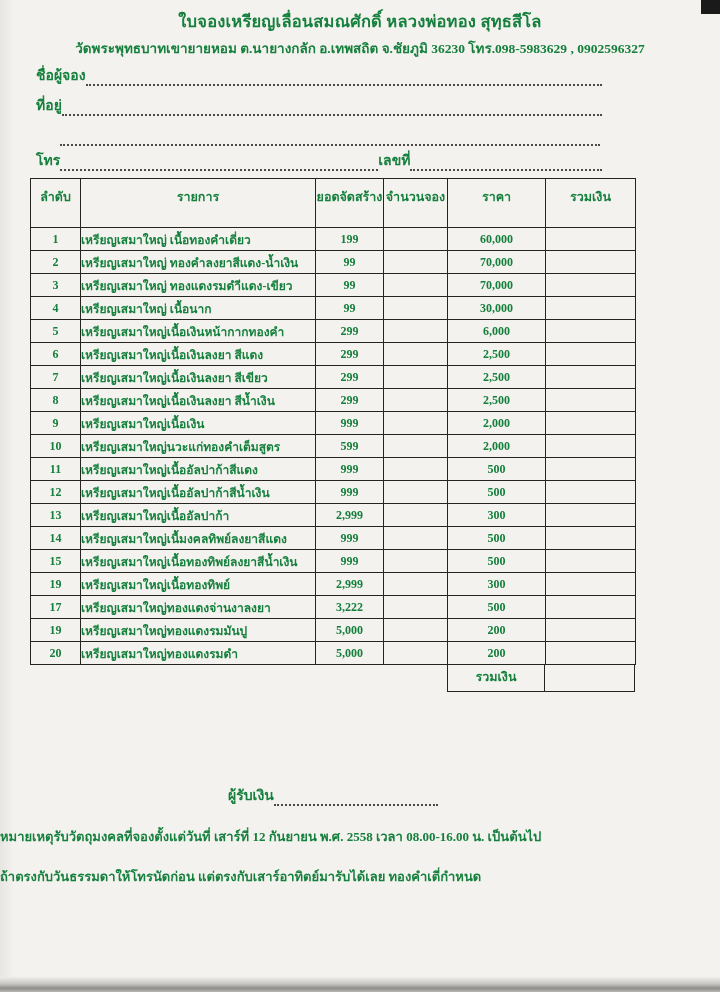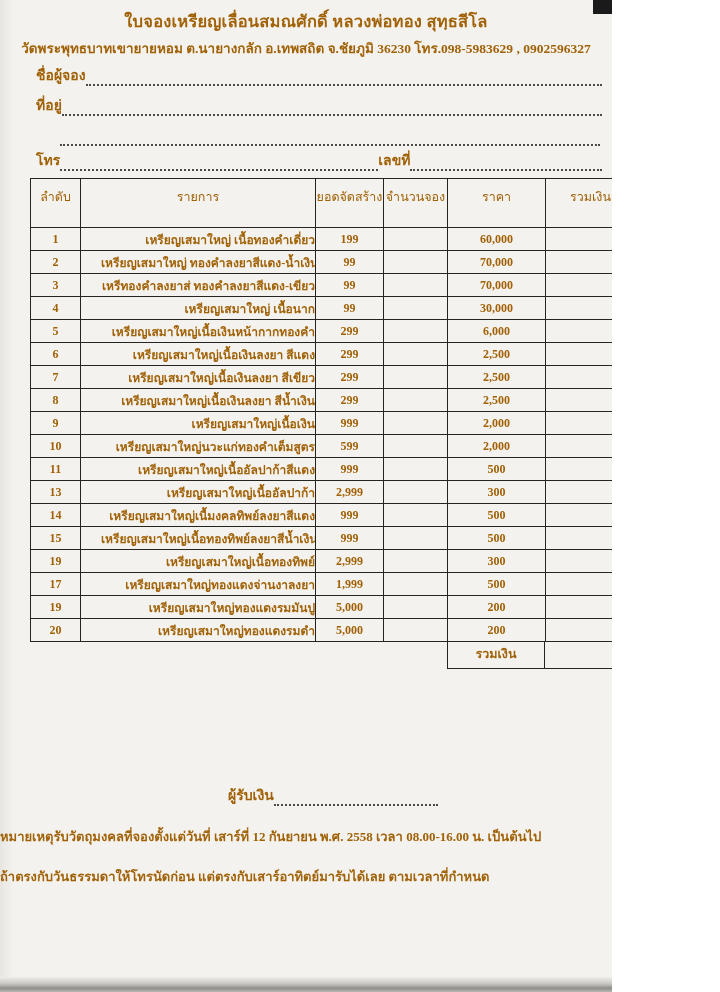--- a/index.html
+++ b/index.html
@@ -1,22 +1,22 @@
 <!DOCTYPE html>
 <html><head>
 <meta charset="utf-8">
 <style>
   * { margin:0; padding:0; box-sizing:border-box; }
   html,body { width:720px; }
   body { font-family: "Liberation Serif", "DejaVu Serif", serif; }
 
   .page {
-    position:relative; width:612px; height:992px;
+    position:relative; width:720px; height:992px;
     background:#f4f2ee; overflow:hidden;
-    color:#a16207;
+    color:#15803d;
   }
   .page::before{ 
     content:""; position:absolute; left:0; top:0; bottom:0; width:14px;
     background:linear-gradient(90deg, rgba(0,0,0,0.05), rgba(0,0,0,0));
   }
 
   .corner-mark { position:absolute; right:0; top:0; width:19px; height:14px; background:#1a1a1a; }
 
   .scan-band { position:absolute; left:0; right:0; top:977px; height:15px;
     background:linear-gradient(#efede9 0%, #c9c7c3 45%, #908e8a 75%, #b9b7b3 100%); }
@@ -33,23 +33,23 @@
 
   .name-line  { left:36px; top:64px;  width:566px; height:22px; }
   .addr-line  { left:36px; top:94px;  width:566px; height:22px; }
   .addr2-line { left:60px; top:128px; width:540px; height:18px; }
   .phone-line { left:36px; top:149px; width:566px; height:22px; }
 
   .tablewrap { position:absolute; left:30px; top:178px; }
   table { border-collapse:collapse; table-layout:fixed; width:605px; }
   th, td { border:1.5px solid #26241f; overflow:hidden; white-space:nowrap; }
   th { height:49px; vertical-align:top; padding-top:8px; text-align:center;
-       font-size:12.5px; font-weight:normal; }
+       font-size:12.5px; font-weight:bold; }
   td { height:23px; text-align:center; font-size:12px; font-weight:bold; }
-  td.col-item { text-align:right; padding-left:20px; }
+  td.col-item { text-align:left; padding-left:0; }
 
   .total-row { display:flex; margin-left:417px; width:188px; height:27px;
     border:1.5px solid #26241f; border-top:none; }
   .total-label { width:97px; border-right:1.5px solid #26241f; text-align:center;
     font-size:12.5px; font-weight:bold; line-height:25px; }
   .total-value { flex:1; }
 
   .receiver-line { left:228px; top:784px; width:210px; height:22px; }
 
   .note { position:absolute; left:0; width:100%; text-align:left;
@@ -120,21 +120,21 @@
           <tr>
             <td class="col-no">2</td>
             <td class="col-item">เหรียญเสมาใหญ่ ทองคำลงยาสีแดง-น้ำเงิน</td>
             <td class="col-made">99</td>
             <td class="col-qty"></td>
             <td class="col-price">70,000</td>
             <td class="col-total"></td>
           </tr>
           <tr>
             <td class="col-no">3</td>
-            <td class="col-item">เหรีทองคำลงยาส่ ทองคำลงยาสีแดง-เขียว</td>
+            <td class="col-item">เหรียญเสมาใหญ่ ทองแดงรมดำีแดง-เขียว</td>
             <td class="col-made">99</td>
             <td class="col-qty"></td>
             <td class="col-price">70,000</td>
             <td class="col-total"></td>
           </tr>
           <tr>
             <td class="col-no">4</td>
             <td class="col-item">เหรียญเสมาใหญ่ เนื้อนาก</td>
             <td class="col-made">99</td>
             <td class="col-qty"></td>
@@ -191,20 +191,28 @@
           </tr>
           <tr>
             <td class="col-no">11</td>
             <td class="col-item">เหรียญเสมาใหญ่เนื้ออัลปาก้าสีแดง</td>
             <td class="col-made">999</td>
             <td class="col-qty"></td>
             <td class="col-price">500</td>
             <td class="col-total"></td>
           </tr>
           <tr>
+            <td class="col-no">12</td>
+            <td class="col-item">เหรียญเสมาใหญ่เนื้ออัลปาก้าสีน้ำเงิน</td>
+            <td class="col-made">999</td>
+            <td class="col-qty"></td>
+            <td class="col-price">500</td>
+            <td class="col-total"></td>
+          </tr>
+          <tr>
             <td class="col-no">13</td>
             <td class="col-item">เหรียญเสมาใหญ่เนื้ออัลปาก้า</td>
             <td class="col-made">2,999</td>
             <td class="col-qty"></td>
             <td class="col-price">300</td>
             <td class="col-total"></td>
           </tr>
           <tr>
             <td class="col-no">14</td>
             <td class="col-item">เหรียญเสมาใหญ่เนื้มงคลทิพย์ลงยาสีแดง</td>
@@ -225,21 +233,21 @@
             <td class="col-no">19</td>
             <td class="col-item">เหรียญเสมาใหญ่เนื้อทองทิพย์</td>
             <td class="col-made">2,999</td>
             <td class="col-qty"></td>
             <td class="col-price">300</td>
             <td class="col-total"></td>
           </tr>
           <tr>
             <td class="col-no">17</td>
             <td class="col-item">เหรียญเสมาใหญ่ทองแดงจ่านงาลงยา</td>
-            <td class="col-made">1,999</td>
+            <td class="col-made">3,222</td>
             <td class="col-qty"></td>
             <td class="col-price">500</td>
             <td class="col-total"></td>
           </tr>
           <tr>
             <td class="col-no">19</td>
             <td class="col-item">เหรียญเสมาใหญ่ทองแดงรมมันปู</td>
             <td class="col-made">5,000</td>
             <td class="col-qty"></td>
             <td class="col-price">200</td>
@@ -260,16 +268,16 @@
       <div class="total-value"></div>
     </div>
   </div>
 
   <div class="fline receiver-line">
     <span class="flabel">ผู้รับเงิน</span>
     <span class="dots"></span>
   </div>
 
   <div class="note note1">หมายเหตุรับวัตถุมงคลที่จองตั้งแต่วันที่ เสาร์ที่ 12 กันยายน พ.ศ. 2558  เวลา 08.00-16.00 น. เป็นต้นไป</div>
-  <div class="note note2">ถ้าตรงกับวันธรรมดาให้โทรนัดก่อน แต่ตรงกับเสาร์อาทิตย์มารับได้เลย ตามเวลาที่กำหนด</div>
+  <div class="note note2">ถ้าตรงกับวันธรรมดาให้โทรนัดก่อน แต่ตรงกับเสาร์อาทิตย์มารับได้เลย ทองคำเตี่กำหนด</div>
 
   <div class="scan-band"></div>
 </div>
 
 </body></html>

